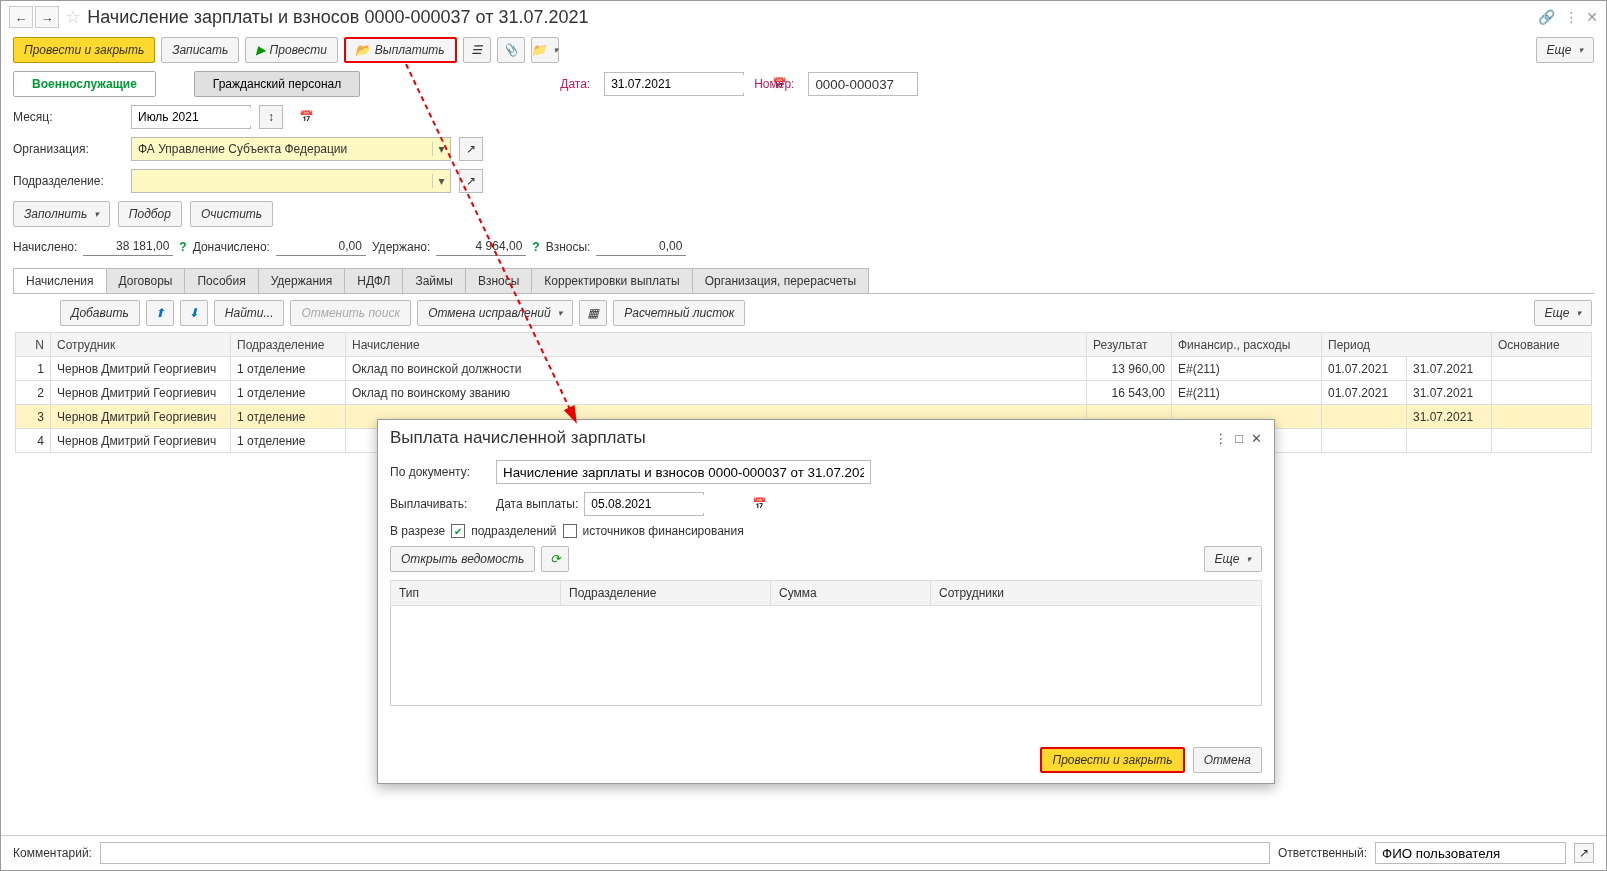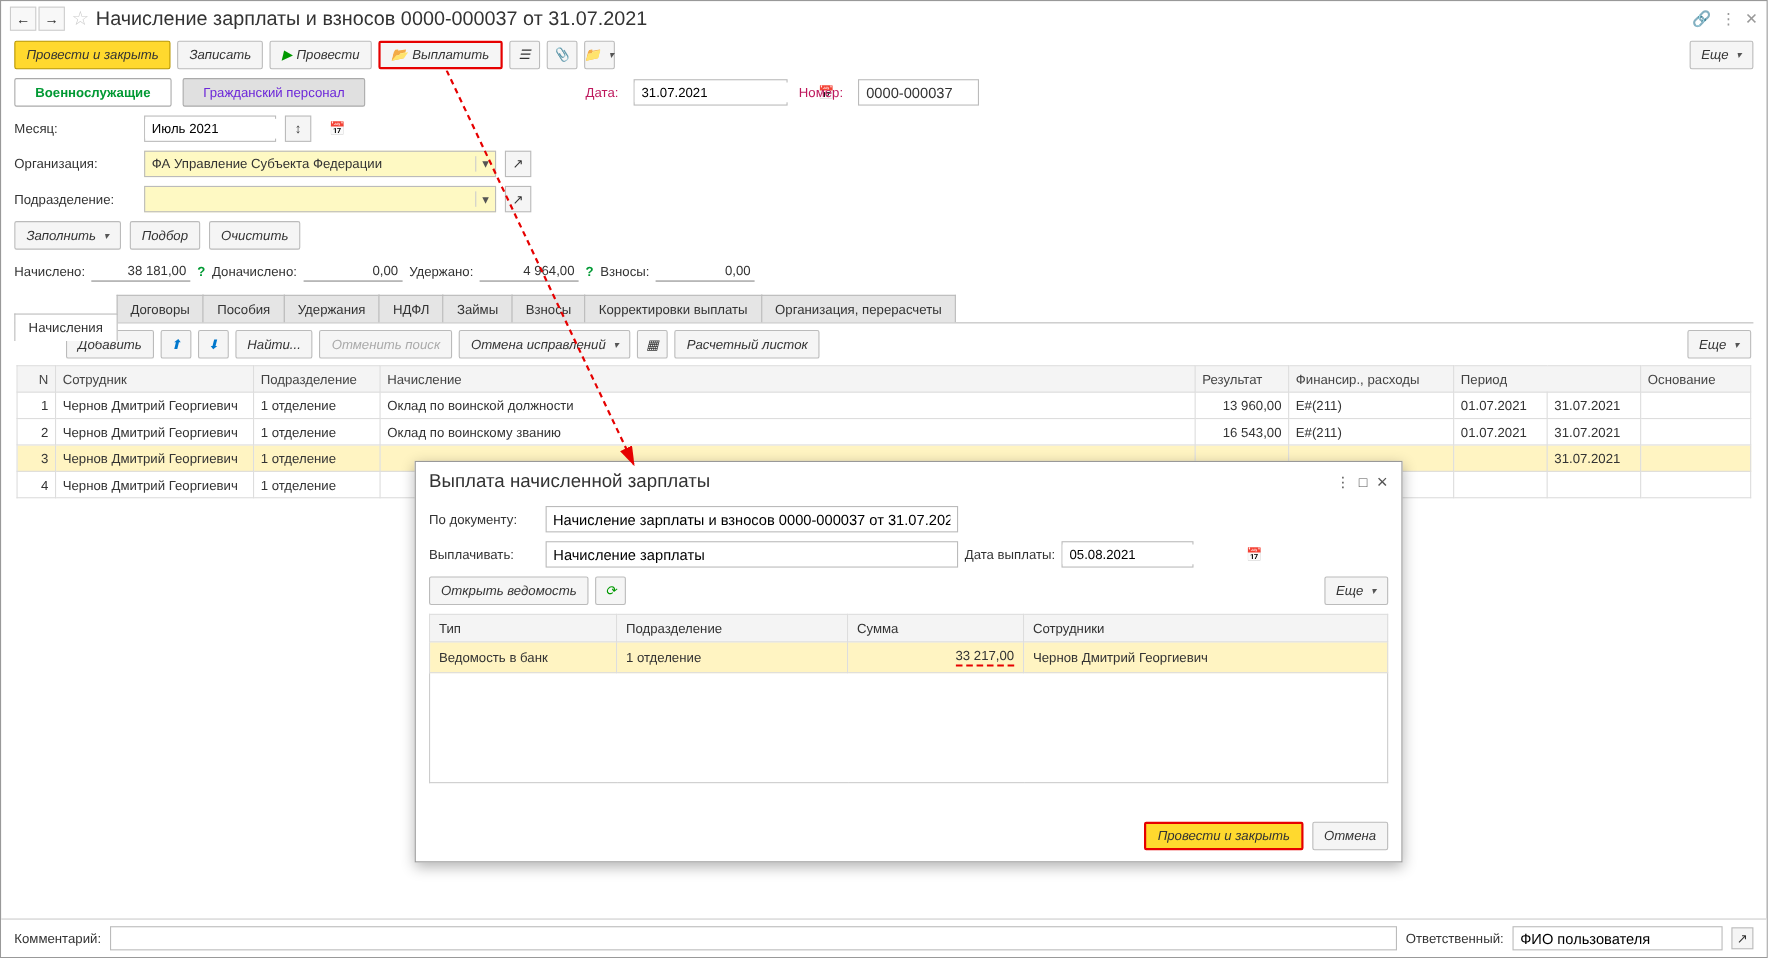--- a/index.html
+++ b/index.html
@@ -46,42 +46,42 @@
   font-style:italic;
 }
 .btn-yellow{background:#ffd92e;border-color:#b89600;font-weight:normal;}
 .btn-icon{width:28px;justify-content:center;padding:0;}
 .btn.highlight-red{border:2px solid #e60000;}
 .dropdown-arrow{font-size:9px;margin-left:3px;color:#555;}
 
 .mode-row{display:flex;align-items:center;gap:10px;padding:4px 12px;}
 .toggle-btn{border:1px solid #aaa;padding:4px 18px;height:26px;display:inline-flex;align-items:center;cursor:pointer;border-radius:2px;}
 .toggle-active{background:#fff;color:#009933;font-weight:bold;}
-.toggle-inactive{background:#e0e0e0;color:#6d28d9;}
+.toggle-inactive{background:#e0e0e0;color:#000000;margin-left:28px;}
 .lbl{color:#be185d;margin-right:4px;}
 .field-input{border:1px solid #bbb;height:24px;padding:2px 6px;background:#fff;}
 .field-readonly{background:#fff;color:#333;}
 .date-field{width:140px;display:flex;align-items:center;border:1px solid #bbb;height:24px;background:#fff;}
 .date-field input{border:none;flex:1;padding:2px 6px;font-size:12px;}
 .cal-icon{width:20px;text-align:center;color:#555;cursor:pointer;}
 
 .form-row{display:flex;align-items:center;gap:8px;padding:4px 12px;}
 .form-lbl{width:110px;}
 .select-box{border:1px solid #bbb;height:24px;background:#fef9c3;display:flex;align-items:center;width:320px;}
 .select-box span.val{flex:1;padding:2px 6px;}
 .select-btn{width:18px;border-left:1px solid #ccc;text-align:center;cursor:pointer;color:#555;}
 .small-icon-btn{width:24px;height:24px;border:1px solid #bbb;background:#f5f5f5;display:inline-flex;align-items:center;justify-content:center;cursor:pointer;}
 
 .totals-row{display:flex;align-items:center;gap:6px;padding:6px 12px;}
 .totals-row .val{border-bottom:1px solid #888;min-width:90px;text-align:right;padding:2px 4px;display:inline-block;}
 .q{color:#009933;cursor:pointer;font-weight:bold;}
 
 .tabs{display:flex;border-bottom:1px solid #bbb;margin:6px 12px 0;}
 .tab{padding:5px 12px;border:1px solid #bbb;border-bottom:none;background:#e5e5e5;cursor:pointer;margin-right:-1px;}
-.tab.active{background:#fff;position:relative;top:17px;}
+.tab.active{background:#fff;position:relative;top:0;}
 
 .sub-toolbar{display:flex;align-items:center;gap:6px;padding:6px 14px;margin-left:45px;}
 .right-push{margin-left:auto;}
 
 .data-table{border-collapse:collapse;width:calc(100% - 28px);margin:0 14px;}
 .data-table th,.data-table td{border:1px solid #ddd;padding:4px 6px;font-size:12px;text-align:left;height:24px;}
 .data-table th{background:#f4f4f4;font-weight:normal;color:#444;}
 .data-table td.num{text-align:right;}
 .data-table tr.sel td{background:#fff4c2;}
 .data-table td:first-child,.data-table th:first-child{text-align:right;width:35px;}
@@ -317,51 +317,51 @@
       <span>✕</span>
     </div>
   </div>
   <div class="dlg-body">
     <div class="dlg-row">
       <span style="width:100px">По документу:</span>
       <input class="field-input" style="width: 375px;" value="Начисление зарплаты и взносов 0000-000037 от 31.07.2021">
     </div>
     <div class="dlg-row">
       <span style="width:100px">Выплачивать:</span>
-      <input class="field-input" style="width: 375px;" value="Начисление зарплаты">
       <span>Дата выплаты:</span>
       <span class="date-field" style="width:120px">
         <input value="05.08.2021" style="">
         <span class="cal-icon">📅</span>
       </span>
+    </div>
+    <div class="dlg-row">
+      <span>В разрезе</span>
+      <span class="chk checked">✔</span>
+      <span>подразделений</span>
+      <span class="chk"></span>
+      <span>источников финансирования</span>
     </div>
     <div class="dlg-row">
       <span class="btn">Открыть ведомость</span>
       <span class="btn btn-icon" style="color:#090">⟳</span>
       <span class="btn right-push">
           <span>Еще</span>
           <span class="dropdown-arrow">▾</span>
         </span>
     </div>
     <table class="dlg-table">
       <thead>
           <tr>
         <th style="width:170px">Тип</th>
         <th style="width:210px">Подразделение</th>
         <th style="width:160px">Сумма</th>
         <th>Сотрудники</th>
       </tr>
         </thead>
       <tbody>
-        <tr class="sel">
-          <td>Ведомость в банк</td>
-          <td>1 отделение</td>
-          <td class="sum"><span class="sum-wrap">33 217,00</span></td>
-          <td>Чернов Дмитрий Георгиевич</td>
-        </tr>
         <tr>
             <td colspan="4" style="height:100px;border:none"></td>
           </tr>
       </tbody>
     </table>
   </div>
   <div class="dlg-foot">
     <span class="btn highlight-red2">Провести и закрыть</span>
     <span class="btn">Отмена</span>
   </div>

